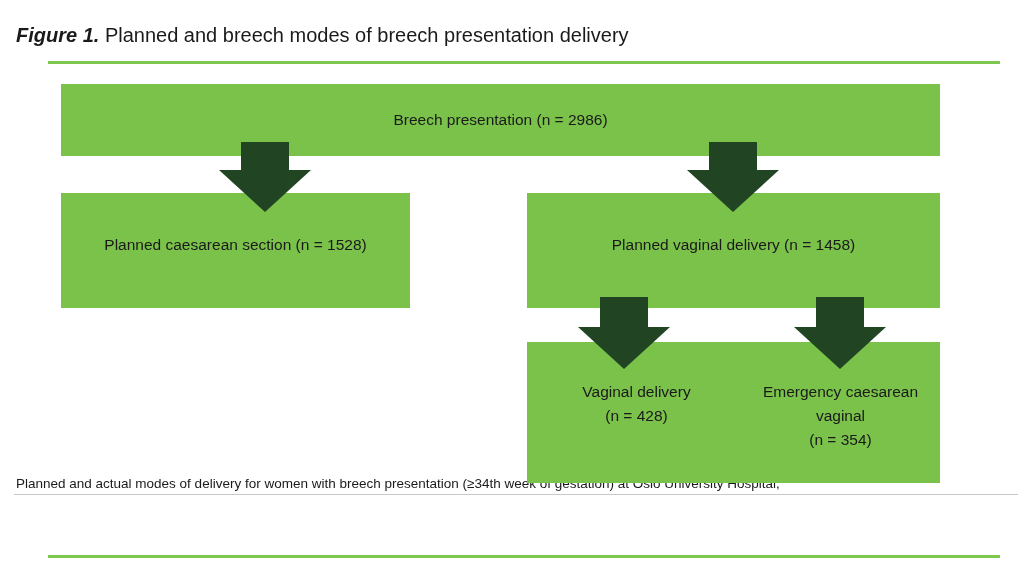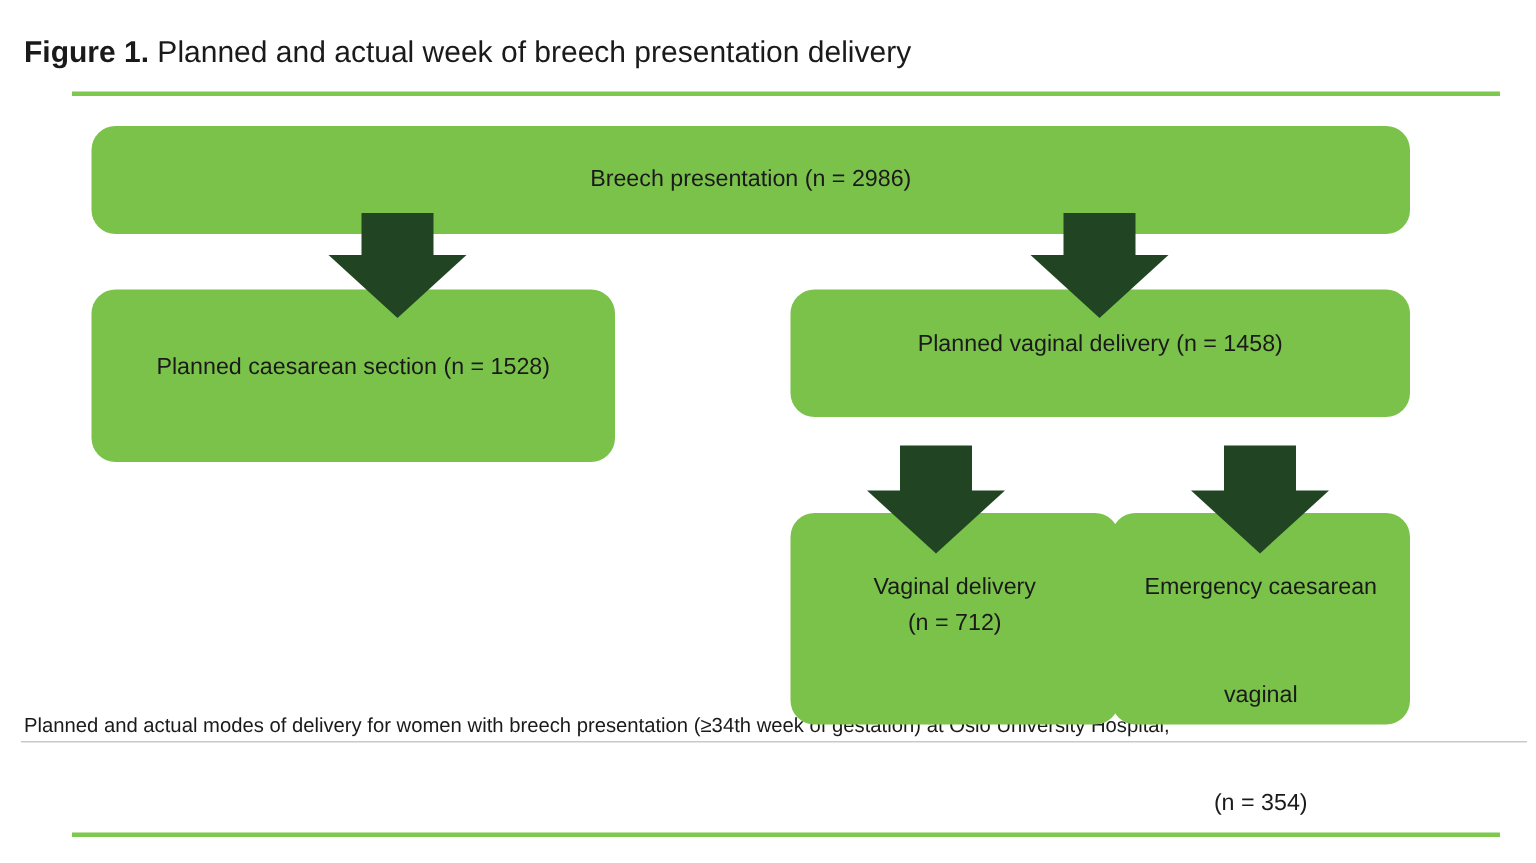--- a/index.html
+++ b/index.html
@@ -14,21 +14,21 @@
 
   
   .figure-title {
     position: absolute;
     left: 16px;
     top: 24px;
     font-size: 20px;
     color: var(--text-dark, #1a1a1a);
     white-space: nowrap;
   }
-  .figure-title .label { font-weight: 700; }
+  .figure-title .label { font-weight: 700; font-style: italic; }
 
   
   .rule-green {
     position: absolute;
     height: 3px;
     background: var(--rule-green, #7fc84f);
   }
   .rule-title  { left: 48px; top: 61px;  width: 952px; }
   .rule-bottom { left: 48px; top: 555px; width: 952px; }
   .divider-gray {
@@ -44,27 +44,26 @@
     color: var(--text-dark, #1a1a1a);
     display: flex;
     flex-direction: column;
     align-items: center;
     justify-content: center;
     text-align: center;
     font-size: 15.5px;
     line-height: 22px;
     box-sizing: border-box;
     z-index: 1;
-    border-radius: 16px;
   }
   .box-breech { left: 61px;  top: 84px;  width: 879px; height: 72px; }
   .box-pcs    { left: 61px;  top: 193px; width: 349px; height: 115px; padding-bottom: 12px; }
-  .box-pvd    { left: 527px; top: 193px; width: 413px; height: 85px; padding-bottom: 12px; }
+  .box-pvd    { left: 527px; top: 193px; width: 413px; height: 115px; padding-bottom: 12px; }
   .box-vd     { left: 527px; top: 342px; width: 219px; height: 141px; justify-content: flex-start; padding-top: 38px; line-height: 24px; }
-  .box-ecs    { left: 741px; top: 342px; width: 199px; height: 141px; justify-content: flex-start; padding-top: 38px; line-height: 24px; gap: 48px; }
+  .box-ecs    { left: 741px; top: 342px; width: 199px; height: 141px; justify-content: flex-start; padding-top: 38px; line-height: 24px; }
 
   
   .arrow { position: absolute; width: 92px; z-index: 2; }
   .arrow .shaft {
     position: absolute;
     left: 22px;
     width: 48px;
     background: var(--arrow-dark, #214523);
   }
   .arrow .head {
@@ -95,40 +94,40 @@
     line-height: 22px;
     color: var(--text-dark, #1a1a1a);
   }
 </style>
 </head>
 <body>
 
 <div class="canvas">
 
   <div class="figure-title">
-    <span class="label">Figure 1.</span><span> Planned and actual week of breech presentation delivery</span>
+    <span class="label">Figure 1.</span><span> Planned and breech modes of breech presentation delivery</span>
   </div>
 
   <div class="rule-green rule-title"></div>
 
   <div class="box box-breech">
     <span>Breech presentation  (n = 2986)</span>
   </div>
 
   <div class="box box-pcs">
     <span>Planned caesarean section (n = 1528)</span>
   </div>
 
   <div class="box box-pvd">
     <span>Planned vaginal delivery (n = 1458)</span>
   </div>
 
   <div class="box box-vd">
     <span>Vaginal delivery</span>
-    <span>(n = 712)</span>
+    <span>(n = 428)</span>
   </div>
 
   <div class="box box-ecs">
     <span>Emergency caesarean</span>
     <span>vaginal</span>
     <span>(n = 354)</span>
   </div>
 
   <div class="arrow arrow-r1 arrow-a1">
     <div class="shaft"></div>

